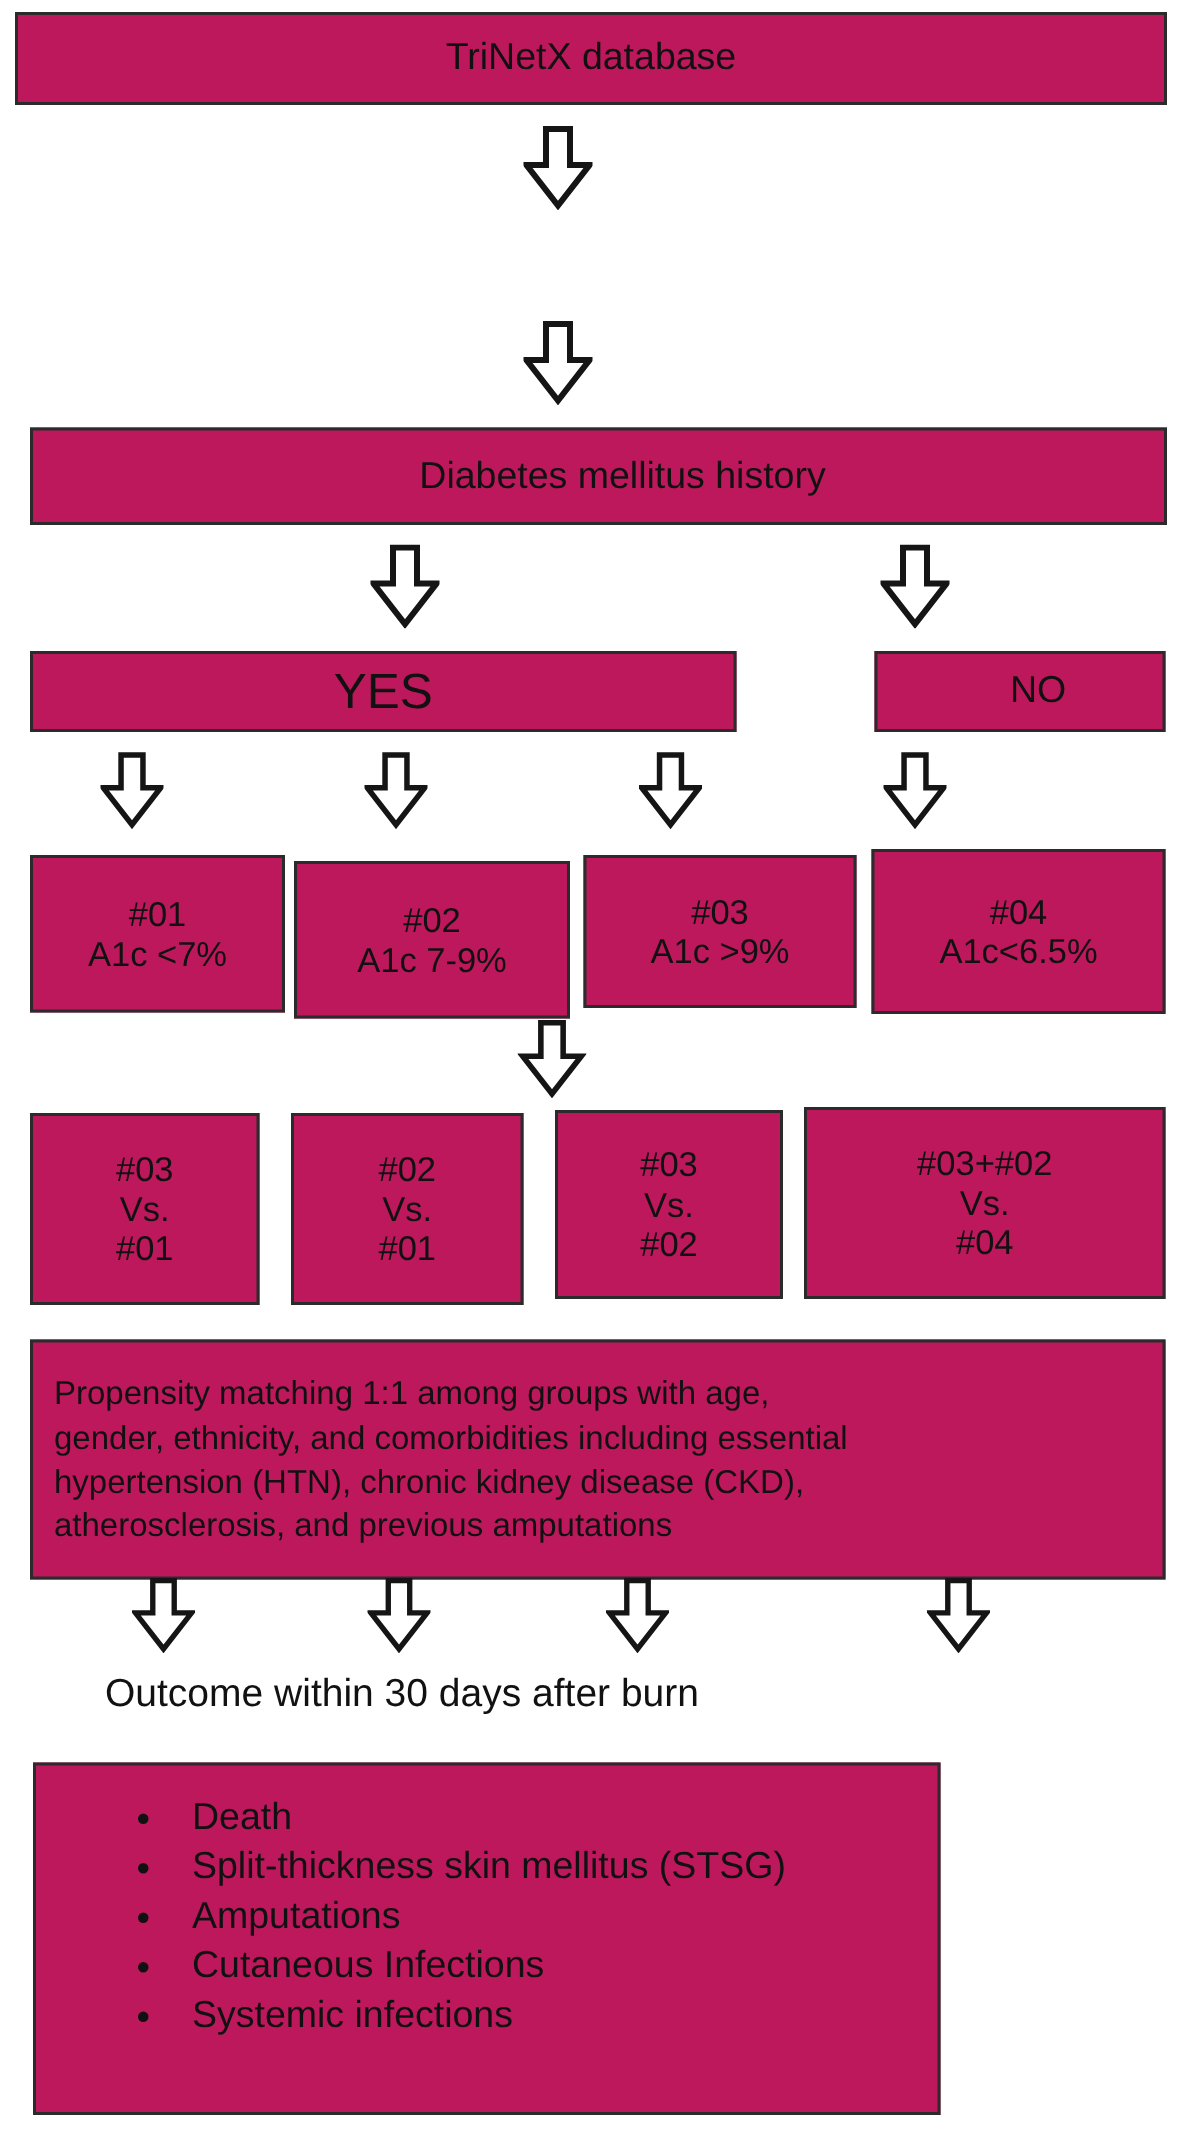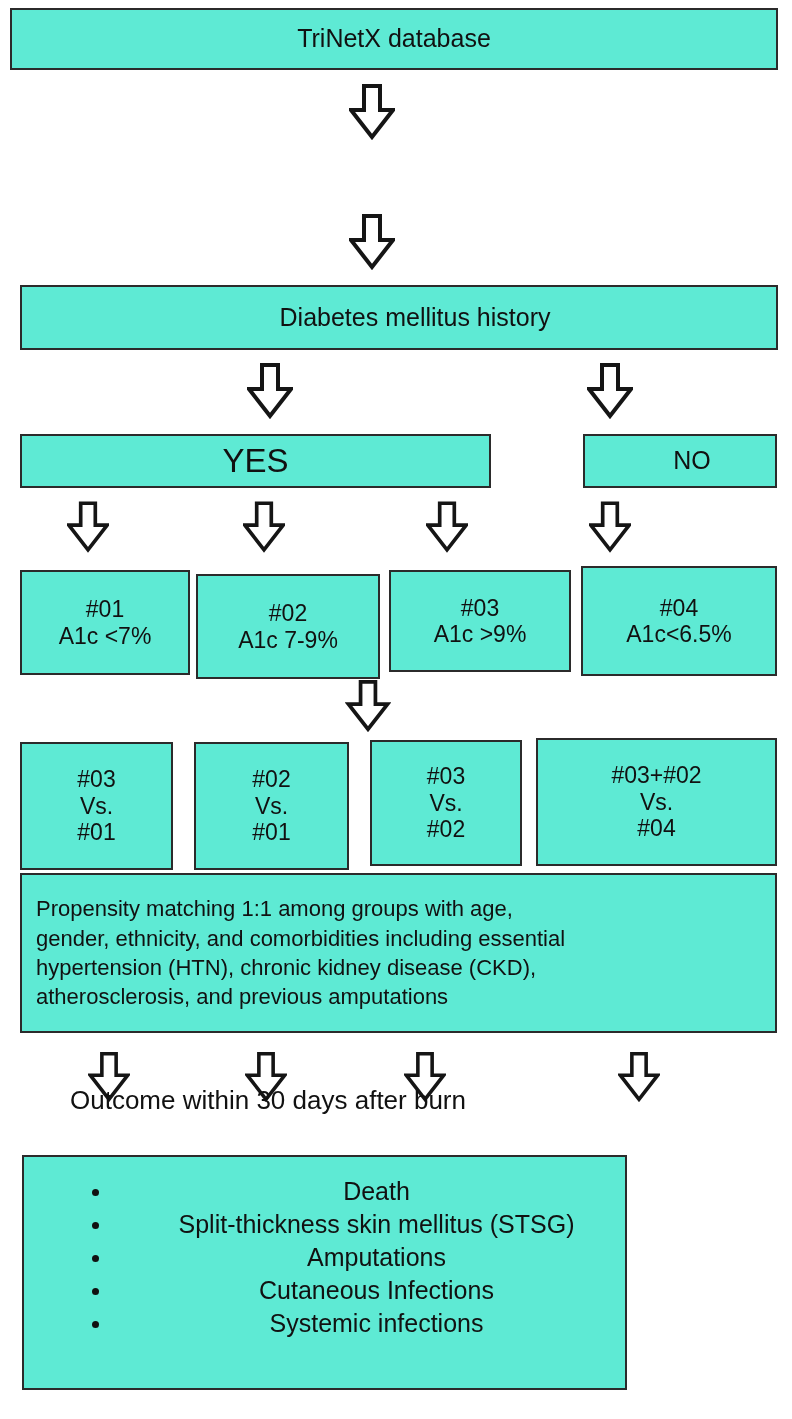--- a/index.html
+++ b/index.html
@@ -21,31 +21,32 @@
     left: 0; top: 0;
     width: 792px;
     height: 1419px;
   }
 
   
   .box {
     position: absolute;
     box-sizing: border-box;
     border: 2.5px solid #2b2b2b;
-    background: #5eead4;
+    background: #be185d;
     display: flex;
     align-items: center;
     justify-content: center;
     text-align: center;
     line-height: 1.18;
     color: #111111;
   }
   .box.left {
     justify-content: flex-start;
-    text-align: center;
+    text-align: left;
+    margin-top: 20px;
   }
 
   .stack {
     display: flex;
     flex-direction: column;
     align-items: center;
     justify-content: center;
     line-height: 1.15;
   }
 
@@ -245,21 +246,21 @@
     <svg viewBox="0 0 46 56" width="42" height="50" aria-hidden="true">
       <polygon points="15,2 31,2 31,26 44,26 23,53 2,26 15,26" fill="#ffffff" stroke="#151515" stroke-width="4" stroke-linejoin="miter"></polygon>
     </svg>
   </span>
   <span class="arrow" style="left:618px; top:1052px; width:42px; height:50px;">
     <svg viewBox="0 0 46 56" width="42" height="50" aria-hidden="true">
       <polygon points="15,2 31,2 31,26 44,26 23,53 2,26 15,26" fill="#ffffff" stroke="#151515" stroke-width="4" stroke-linejoin="miter"></polygon>
     </svg>
   </span>
 
-  <div class="caption" style="left:70px; top:1085px; font-size:26px;">
+  <div class="caption" style="left:70px; top:1113px; font-size:26px;">
     <span>Outcome within 30 days after burn</span>
   </div>
 
   <div class="box left" style="left:22px; top:1155px; width:605px; height:235px; font-size:25px; padding:22px 0 0 0; align-items:flex-start;">
     <ul class="outcomes">
       <li>
         <span class="bullet"></span>
         <span>Death</span>
       </li>
       <li>

